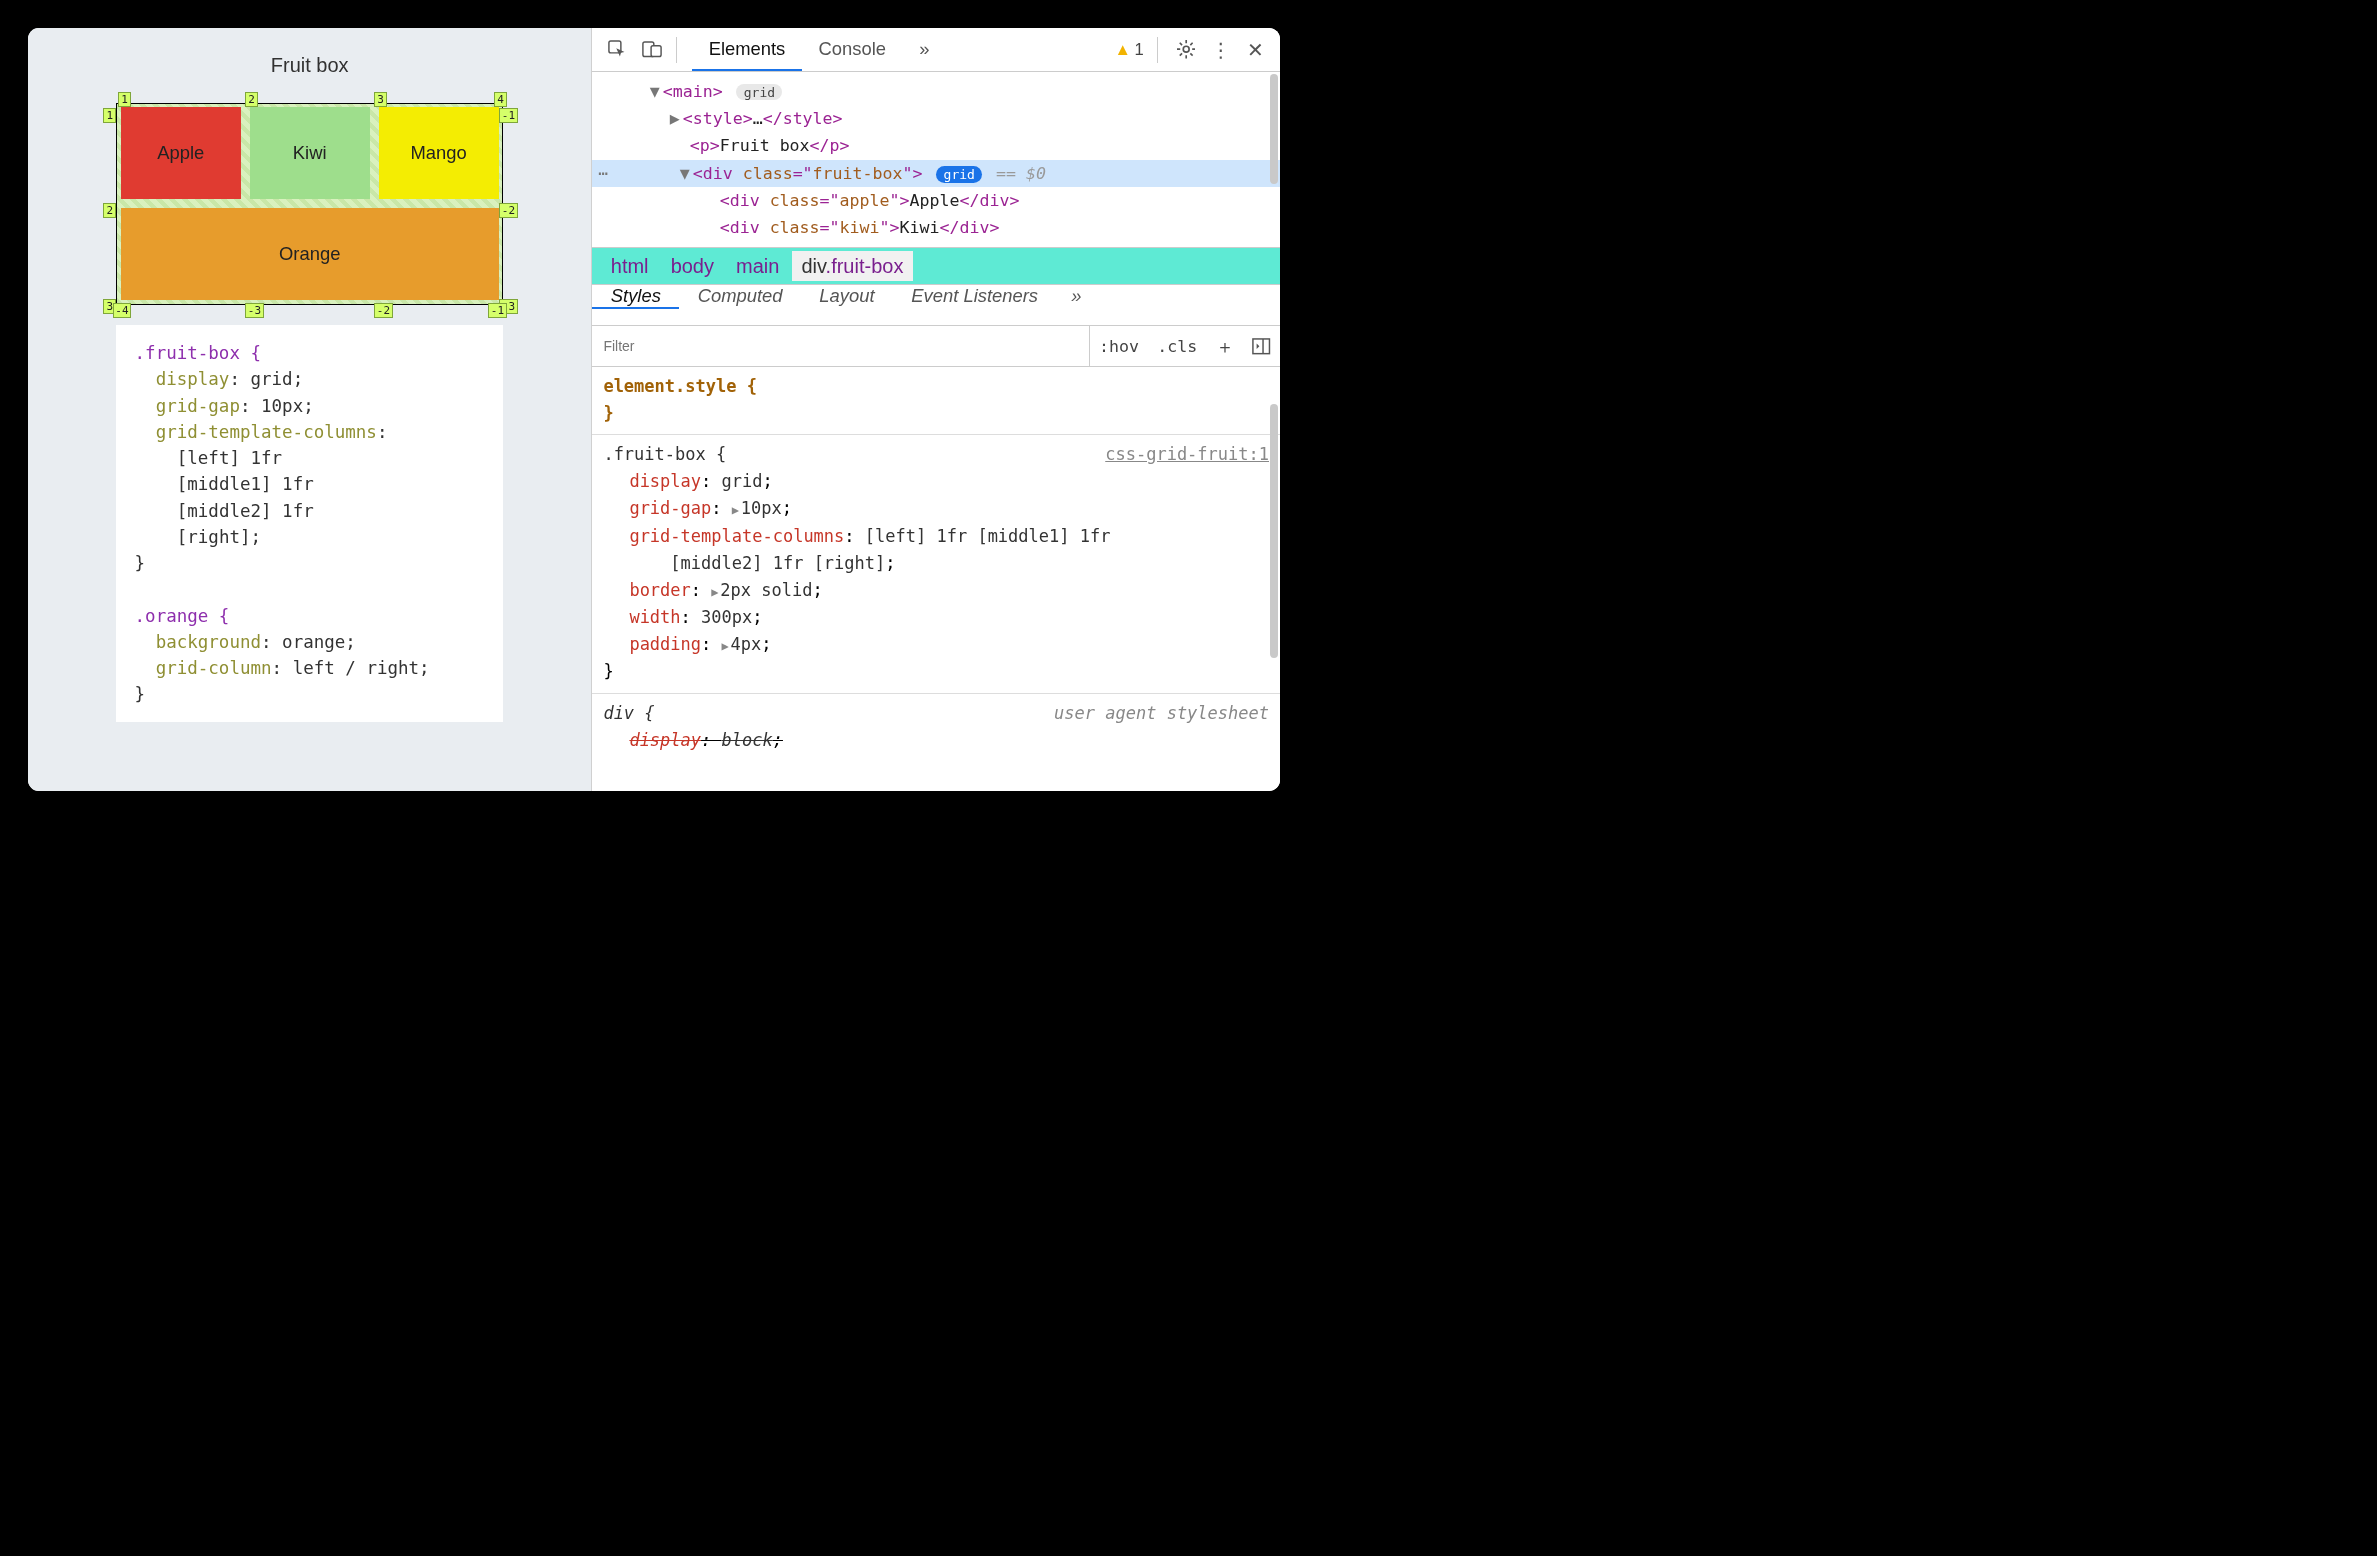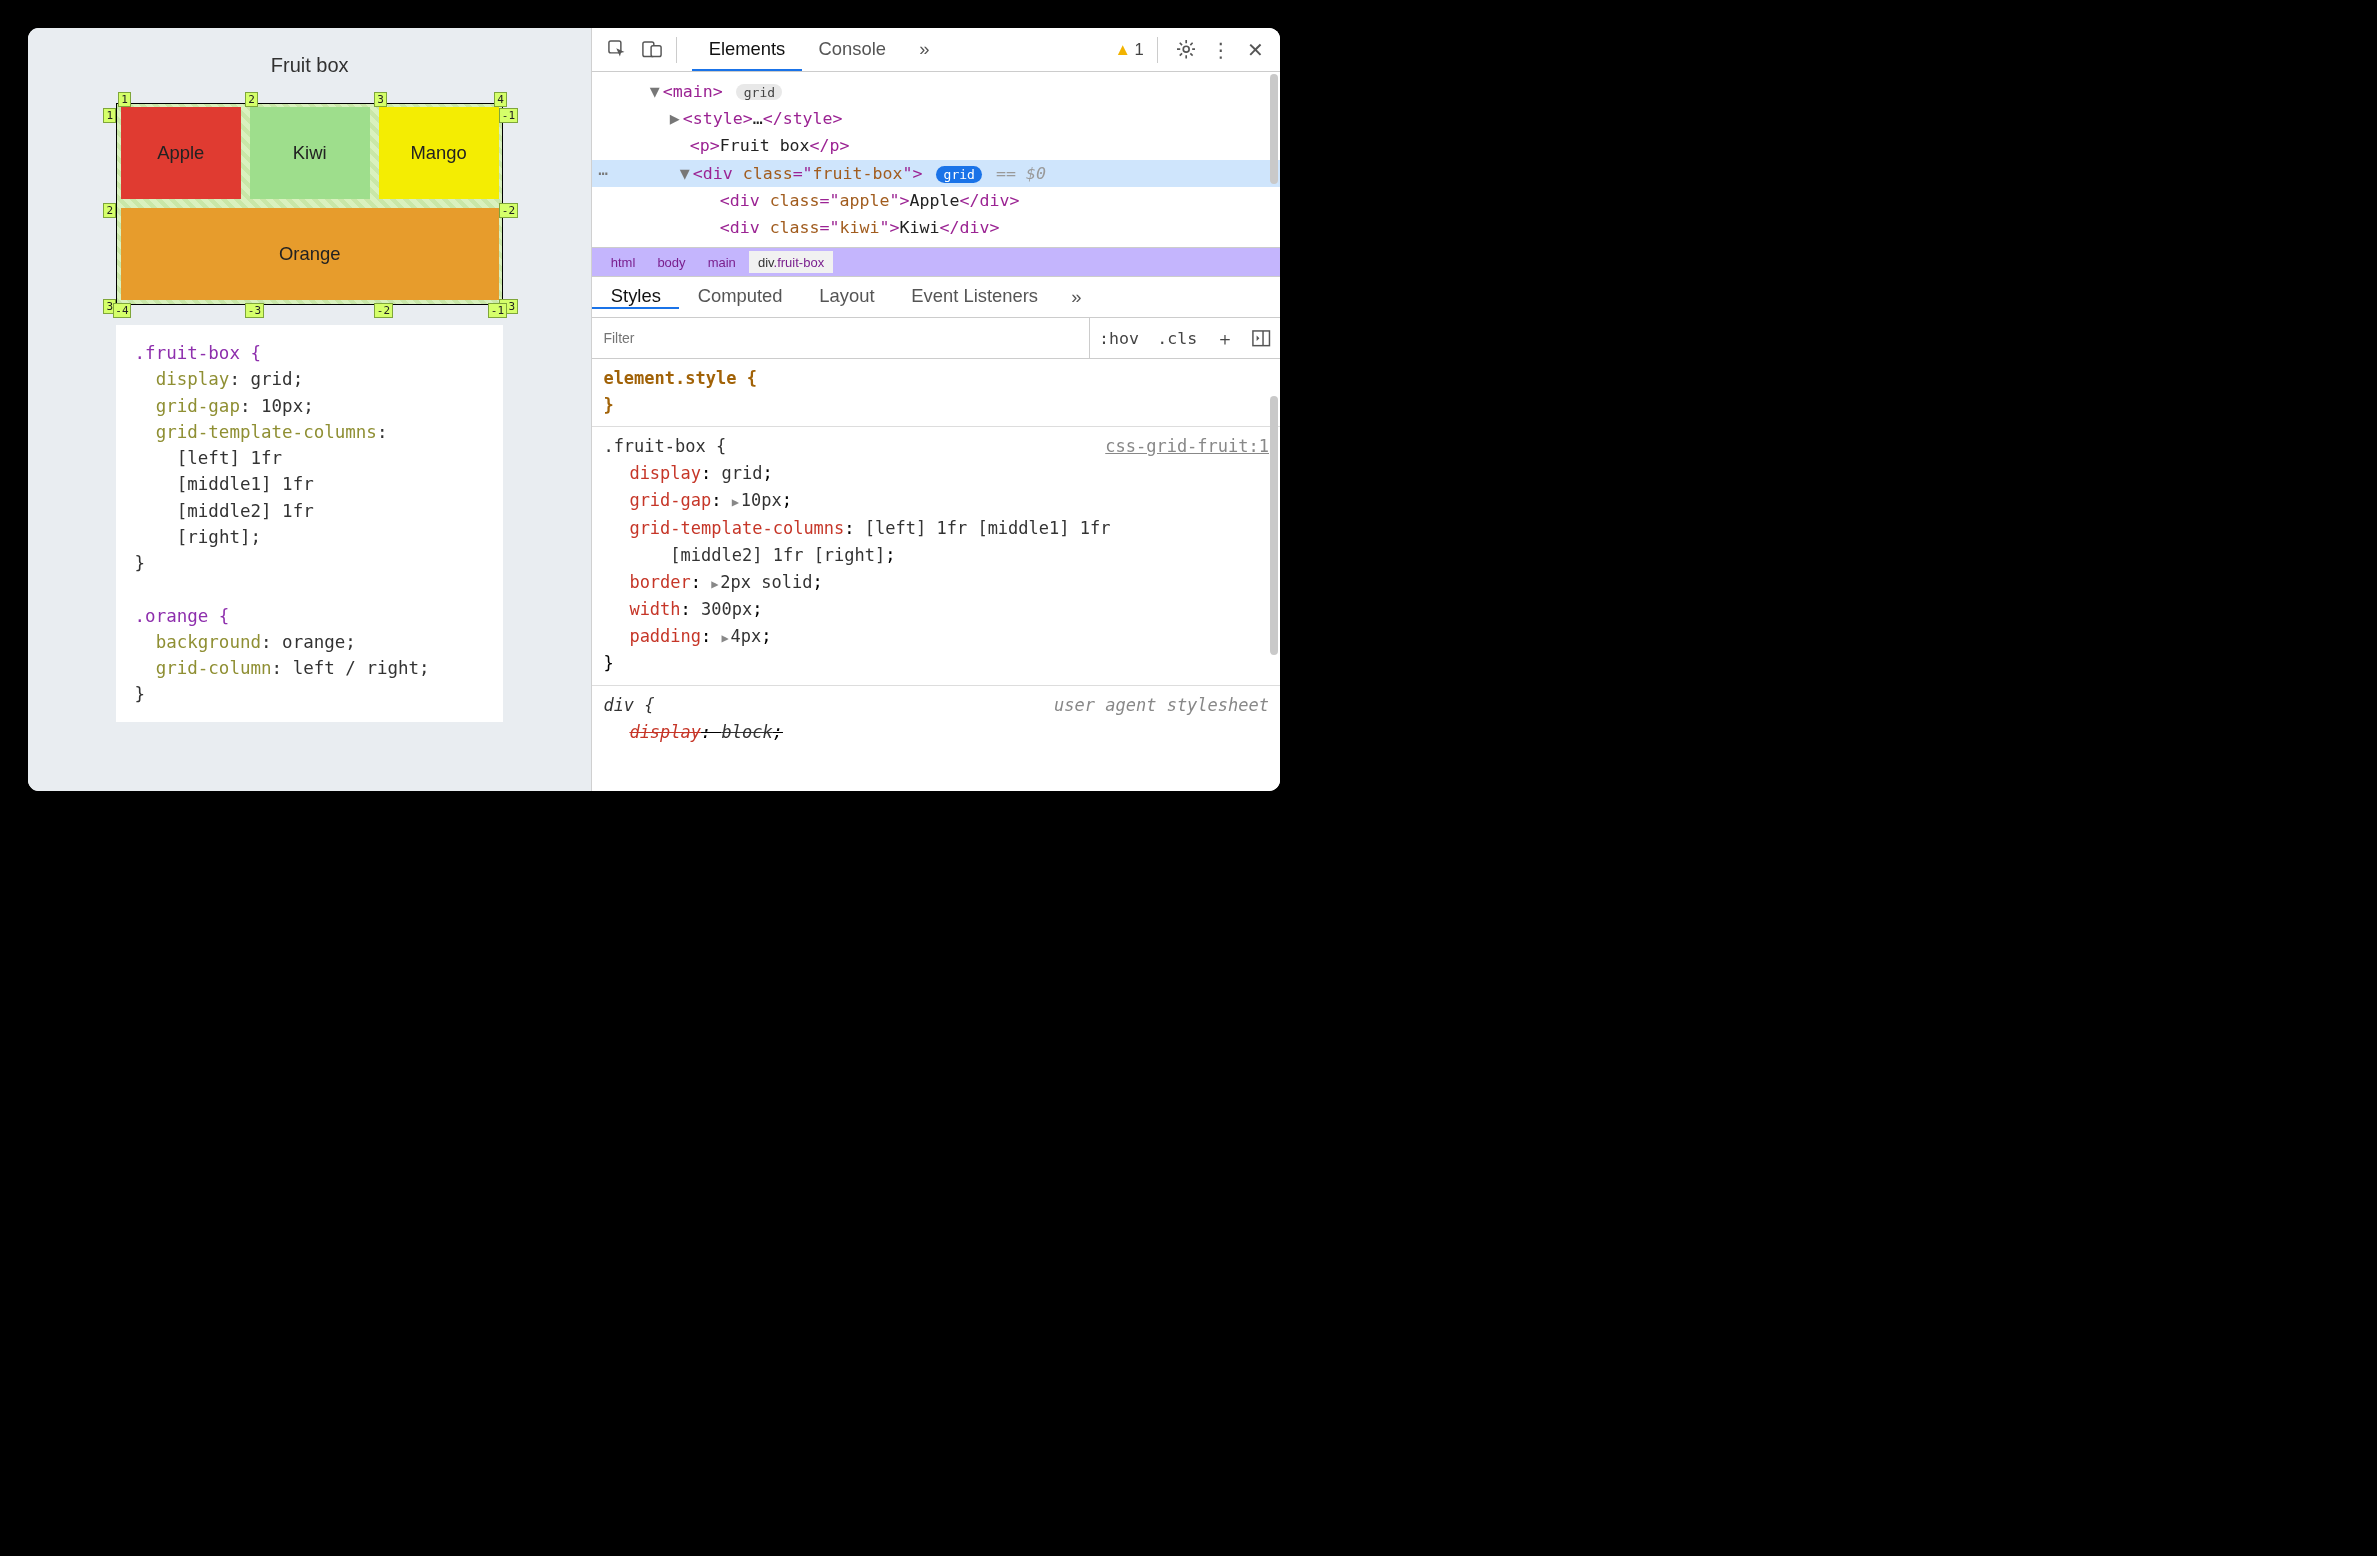--- a/index.html
+++ b/index.html
@@ -158,35 +158,36 @@
     font-size:13px;
     color:#444;
     margin:0 3.7px;
   }
   .badge-grid.blue { background:#1a73e8;color:#fff;}
   .eq0 { color:#999; font-style:italic;}
   
   .breadcrumb {
     display:flex;
     border-top:0.9px solid #ccc;
-    font-size: 13px;
+    font-size: 20px;
     padding: 2.8px 9.2px;
     gap:3.7px;
-    background:#c4b5fd;
+    background:#5eead4;
   }
   .crumb { padding:3.7px 9.2px; color:#7a1f8e; cursor:pointer;}
   .crumb.active { background:#f1f1f1; color:#333;}
   .crumb .cls { color:#7a1f8e;}
   
   .styles-tabs {
     display:flex;
     border-top:0.9px solid #ccc;
     border-bottom:0.9px solid #ccc;
     height:42px;
-    align-items:center;
+    align-items:flex-start;
+    font-style:italic;
   }
   .styles-tab {
     padding:0 18.4px;
     display:flex;align-items:center;
     font-size:18.4px;color:#555;
     border-bottom:2.8px solid transparent;
     cursor:pointer;
   }
   .styles-tab.active{ color:#111;border-bottom-color:#1a73e8;}
   .more-ch { display:flex;align-items:center;padding:0 14.7px;color:#555;font-size:18.4px;}

